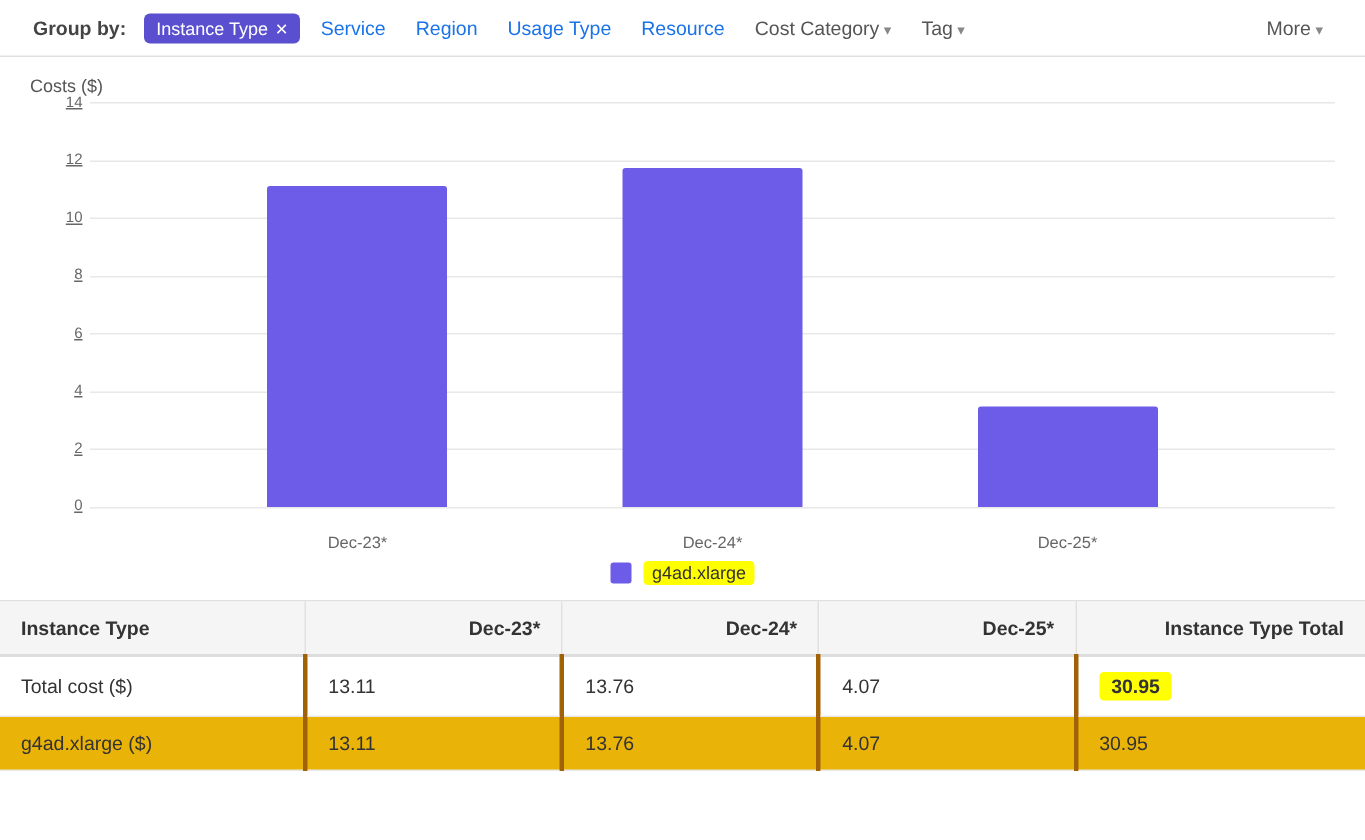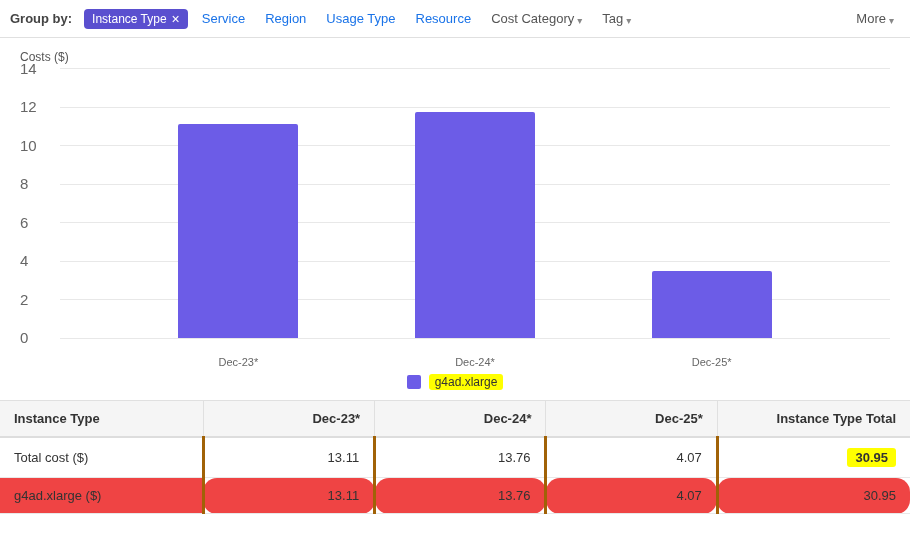--- a/index.html
+++ b/index.html
@@ -2,21 +2,21 @@
 <html><head>
   <meta charset="utf-8">
   <style>
     * { box-sizing: border-box; margin: 0; padding: 0; }
     body { font-family: -apple-system, BlinkMacSystemFont, 'Segoe UI', Arial, sans-serif; font-size: 13px; background: #fff; color: #333; width: 910px; height: 560px; overflow: hidden; }
 
     
     .header-bar {
       display: flex;
       align-items: center;
-      padding: 8px 10px;
+      padding: 8px 22px;
       border-bottom: 1px solid #e0e0e0;
       background: #fff;
       gap: 8px;
       flex-wrap: wrap;
     }
     .group-by-label {
       font-weight: 600;
       color: #444;
       margin-right: 4px;
       white-space: nowrap;
@@ -99,24 +99,25 @@
     .grid-line::after {
       content: '';
       position: absolute;
       left: 0; right: 0;
       top: 50%;
       border-top: 1px solid #e8e8e8;
     }
     .y-label {
       position: absolute;
       left: -40px;
-      font-size: 15px;
+      font-size: 10px;
       color: #666;
       width: 35px;
-      text-align: left;
+      text-align: right;
+      text-decoration: underline;
     }
     .bars-area {
       position: absolute;
       top: 0; left: 40px; right: 0; bottom: 30px;
       display: flex;
       align-items: flex-end;
       justify-content: space-around;
       padding: 0 60px;
     }
     .bar-group {
@@ -185,29 +186,29 @@
       font-weight: 600;
       font-size: 13px;
       color: #333;
       border-right: 1px solid #e0e0e0;
     }
     thead th:last-child { border-right: none; }
     thead th.num { text-align: right; }
     tbody tr {
       border-bottom: 1px solid #e8e8e8;
     }
-    tbody tr:nth-child(2) { background: #ef4444; }
+    tbody tr:nth-child(2) { background: #eab308; }
     tbody td {
       padding: 10px 14px;
       font-size: 13px;
       color: #333;
       border-right: 3px solid #a16207;
     }
     tbody td:last-child { border-right: none; }
-    tbody td.num { text-align: right; border-radius: 14px; }
+    tbody td.num { text-align: left; }
     .highlight-cell {
       background: #ffff00;
       border-radius: 3px;
       padding: 2px 8px;
       font-weight: 600;
       display: inline-block;
     }
     .col-instance { width: 190px; }
     .col-date { width: 160px; text-align: right; }
     .col-total { width: 180px; text-align: right; }

